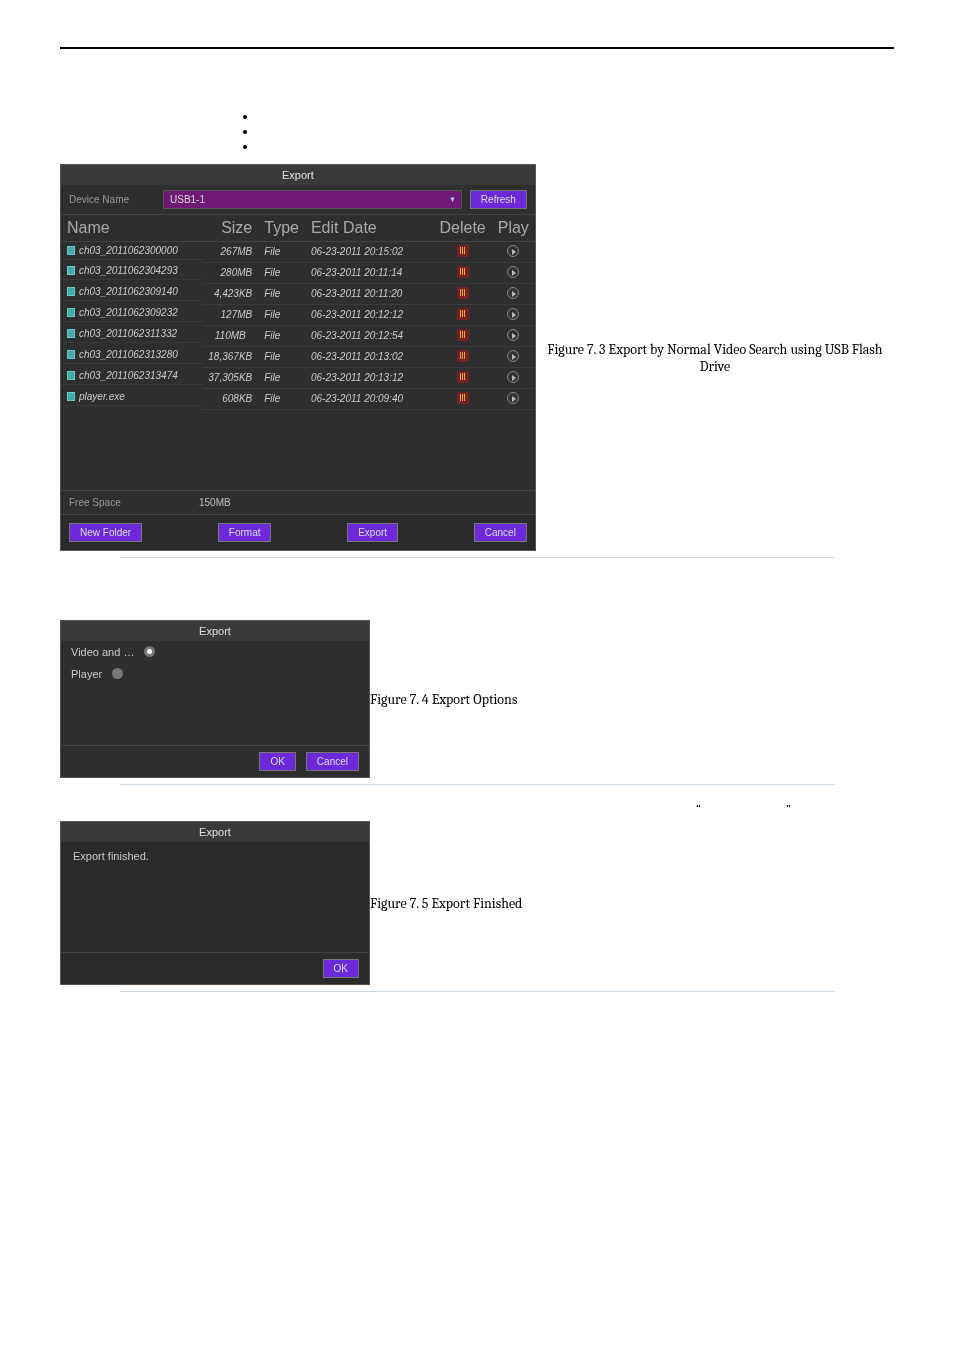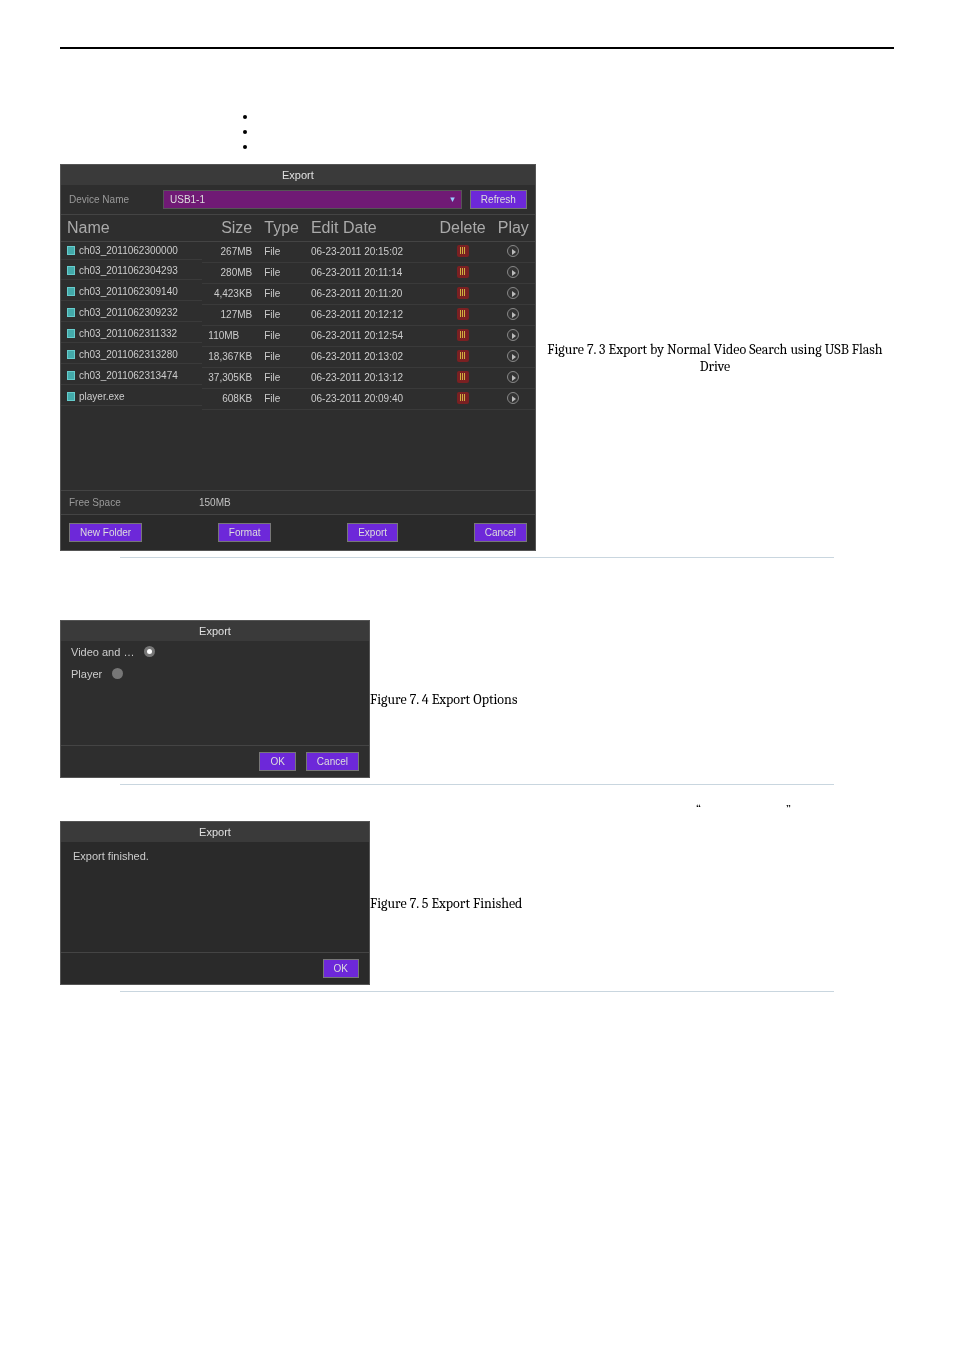--- a/index.html
+++ b/index.html
@@ -88,20 +88,21 @@
     color: #aaa;
     padding: 4px 6px;
     border-bottom: 1px solid #444;
     font-size: 16px;
   }
   .grid td {
     padding: 3px 6px;
     border-bottom: 1px solid #3a3a3a;
     color: #ccc;
     white-space: nowrap;
+    font-style: italic;
   }
   .grid td.name-cell { display: flex; align-items: center; gap: 4px; }
   .file-ic {
     display: inline-block;
     width: 8px; height: 9px;
     background: #4aa;
     border: 1px solid #6cc;
   }
   .del-ic {
     display: inline-block;
@@ -273,21 +274,21 @@
             <td>File</td>
             <td>06-23-2011 20:12:12</td>
             <td style="text-align:center"><span class="del-ic"></span></td>
             <td style="text-align:center"><span class="play-ic"></span></td>
           </tr>
           <tr>
             <td class="name-cell">
               <span class="file-ic"></span>
               <span>ch03_2011062311332</span>
             </td>
-            <td style="text-align:left">110MB</td>
+            <td style="text-align:center">110MB</td>
             <td>File</td>
             <td>06-23-2011 20:12:54</td>
             <td style="text-align:center"><span class="del-ic"></span></td>
             <td style="text-align:center"><span class="play-ic"></span></td>
           </tr>
           <tr>
             <td class="name-cell">
               <span class="file-ic"></span>
               <span>ch03_2011062313280</span>
             </td>

